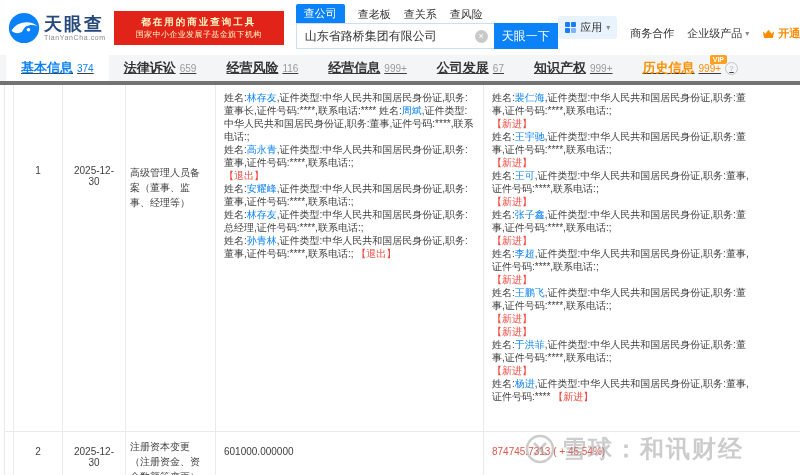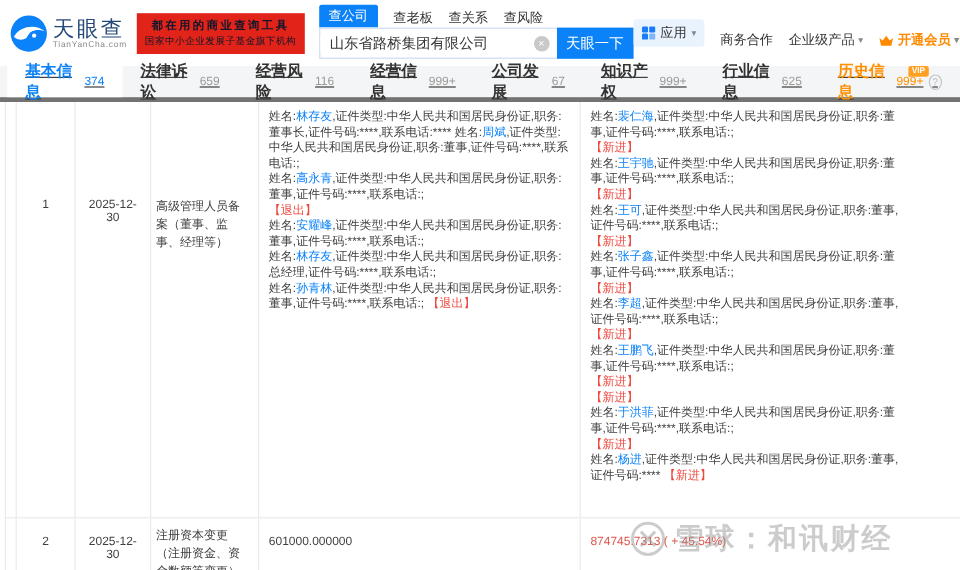--- a/index.html
+++ b/index.html
@@ -3,24 +3,24 @@
 <meta charset="utf-8">
 <style>
   html,body{margin:0;padding:0;background:#fff;}
   .screen{position:relative;width:800px;height:475px;overflow:hidden;background:#fff;
           font-family:"Liberation Sans",sans-serif;color:#3f3f3f;}
 
   
   .hdr{position:absolute;top:0;left:0;right:0;height:55px;display:flex;align-items:center;
        padding:0 10px 0 8px;box-sizing:border-box;background:#fff;}
   .logo{display:flex;align-items:center;gap:4px;flex:0 0 auto;}
-  .logo-txt .t1{font-size:18px;font-weight:normal;color:#25497a;letter-spacing:2px;line-height:20px;}
+  .logo-txt .t1{font-size:18px;font-weight:bold;color:#25497a;letter-spacing:2px;line-height:20px;}
   .logo-txt .t2{font-size:7px;color:#8a8a8a;letter-spacing:.6px;}
-  .banner{flex:0 0 auto;margin-left:8px;background:#e2231a;color:#0f172a;text-align:center;
-          padding:5px 7px;}
+  .banner{flex:0 0 auto;margin-left:8px;background:#e2231a;color:#fef9c3;text-align:center;
+          padding:5px 22px;}
   .banner .b1{font-size:9.5px;font-weight:bold;letter-spacing:2px;line-height:12px;}
   .banner .b2{font-size:8px;letter-spacing:.4px;line-height:11px;margin-top:1px;}
   .srch{flex:0 0 auto;margin-left:12px;width:262px;}
   .srch-tabs{display:flex;align-items:flex-end;gap:13px;height:17px;font-size:11px;color:#333;}
   .srch-tab{cursor:pointer;padding:1px 0;}
   .srch-tab.on{background:#0b82f8;color:#fff;padding:2px 8px;border-radius:2px 2px 0 0;}
   .srch-row{display:flex;height:26px;}
   .inp-wrap{position:relative;flex:1;border:1px solid #cdddf2;border-right:none;box-sizing:border-box;
             display:flex;align-items:center;background:#fff;}
   .inp-wrap input{border:none;outline:none;width:100%;font-size:12px;color:#333;
@@ -167,24 +167,20 @@
       <span class="cnt">999+</span>
     </div>
     <div class="tab">
       <span class="lbl">公司发展</span>
       <span class="cnt">67</span>
     </div>
     <div class="tab">
       <span class="lbl">知识产权</span>
       <span class="cnt">999+</span>
     </div>
-    <div class="tab">
-      <span class="lbl">行业信息</span>
-      <span class="cnt">625</span>
-    </div>
     <div class="tab hist">
       <span class="vipb">VIP</span>
       <span class="lbl">历史信息</span>
       <span class="cnt">999+</span>
       <span class="helpc">?</span>
     </div>
   </div>
 
   <div class="tbl">
 

